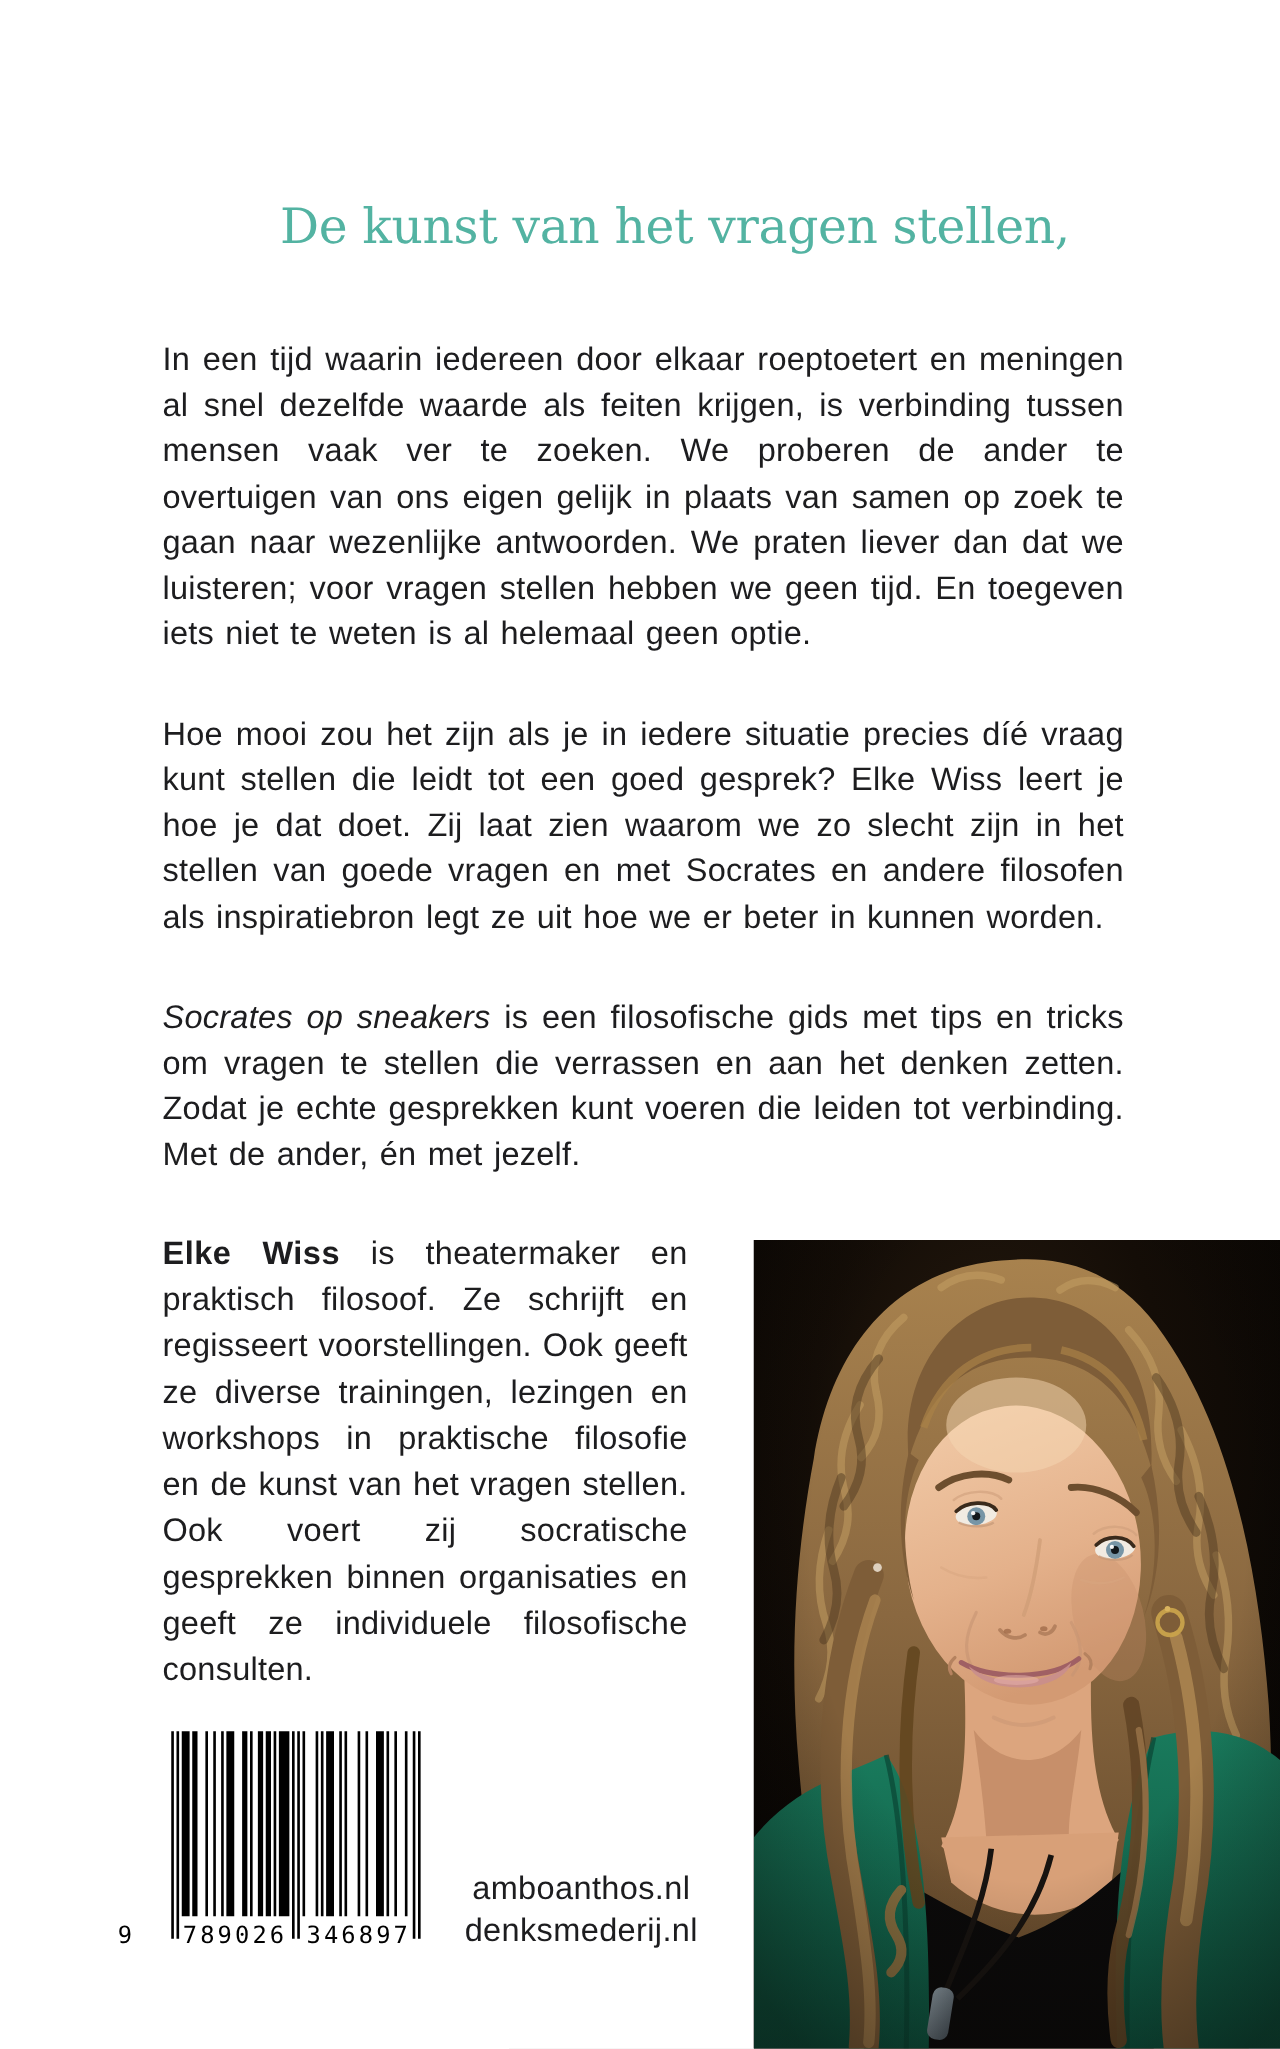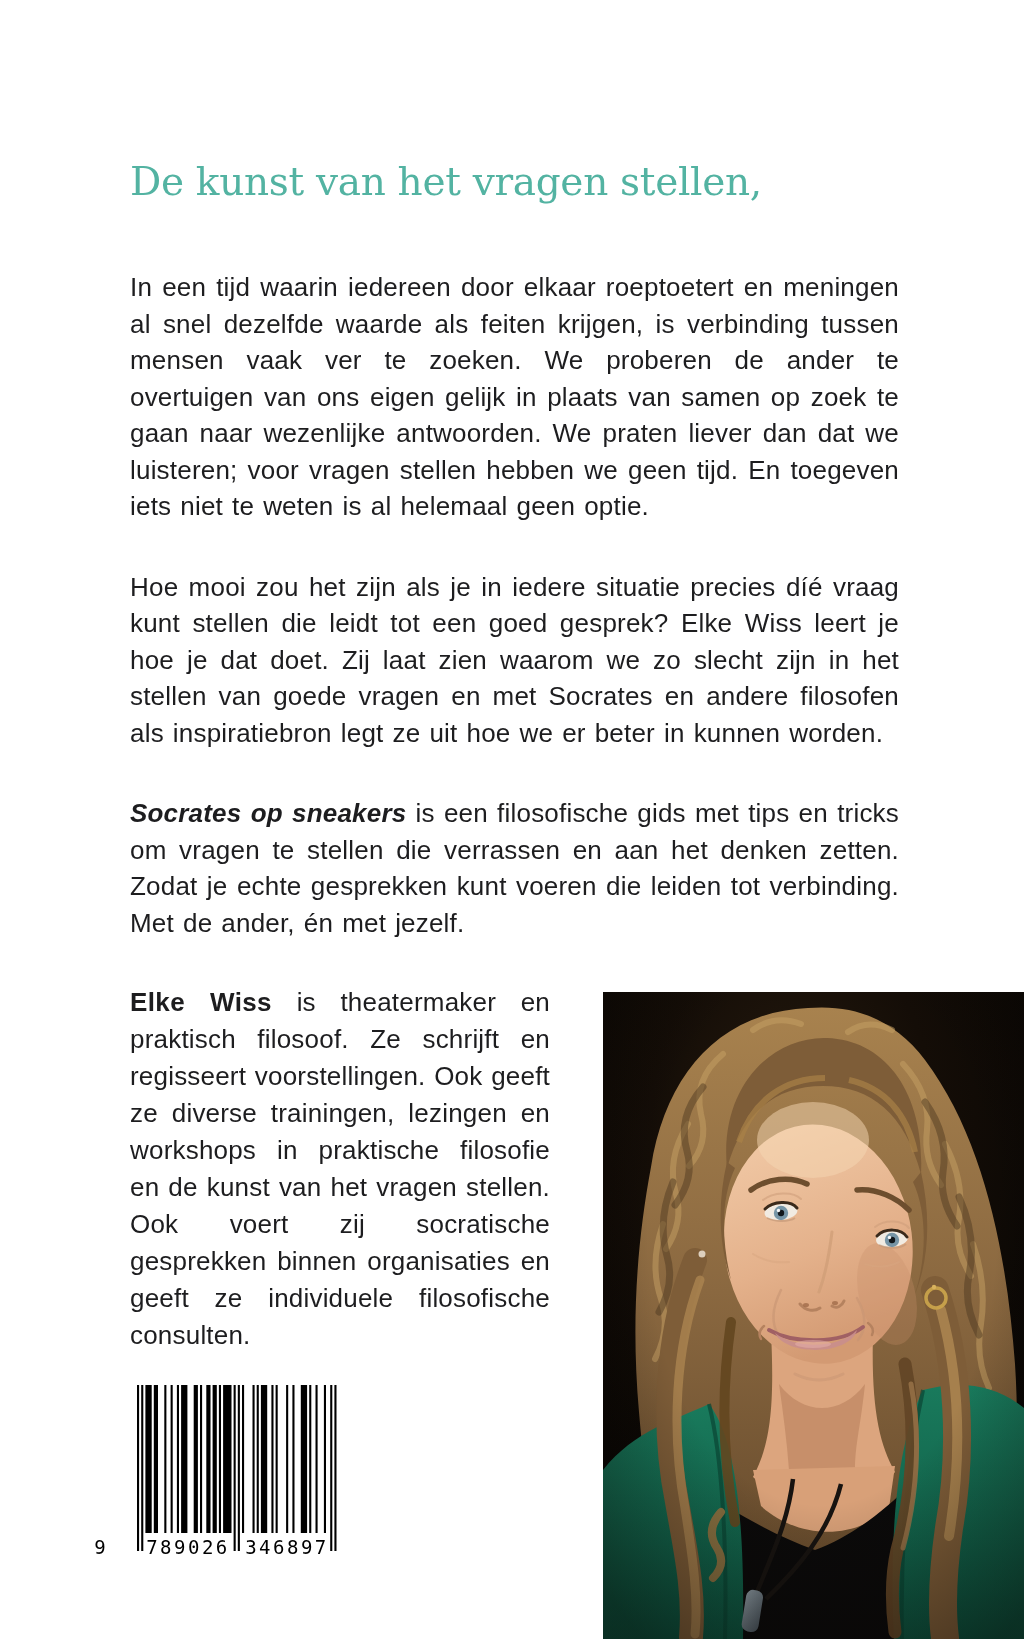--- a/index.html
+++ b/index.html
@@ -6,29 +6,29 @@
   .page{
     position:relative;width:1024px;height:1639px;margin:0 auto;
     background:#ffffff;overflow:hidden;
     color:#1d1d1f;font-family:"Liberation Sans",sans-serif;
   }
   .title{
     position:absolute;left:130px;top:130px;width:820px;
     font-family:"DejaVu Serif",serif;font-weight:400;
     font-size:39px;line-height:51px;letter-spacing:-0.3px;
   }
-  .title span{display:block;}
+  .title span{display:block;text-align:center;}
   .blurb{
     position:absolute;left:130px;top:269px;width:781px;
     font-size:26px;line-height:36.5px;
     text-align:justify;letter-spacing:0.2px;word-spacing:1.6px;
   }
   .blurb p{margin:0 12px 44px 0;}
   .blurb p:last-child{margin-bottom:0;}
-  .blurb em{font-style:italic;font-weight:bold;}
+  .blurb em{font-style:italic;}
   .bio{
     position:absolute;left:130px;top:984px;width:420px;
     font-size:26px;line-height:37px;
     text-align:justify;letter-spacing:0.2px;word-spacing:1px;
     hyphens:auto;-webkit-hyphens:auto;
   }
   .bio strong{font-weight:700;letter-spacing:0.4px;}
   .photo{
     position:absolute;left:603px;top:992px;width:421px;height:647px;
     background:#0a0705;overflow:hidden;
@@ -226,14 +226,18 @@
           <rect x="230.90" y="2" width="2.10" height="148" fill="#000"></rect>
           <rect x="237.20" y="2" width="2.10" height="166" fill="#000"></rect>
           <rect x="241.40" y="2" width="2.10" height="166" fill="#000"></rect>
         </g>
       <text class="bc-digit" x="7" y="171" text-anchor="middle">9</text>
       <text class="bc-digit" x="95" y="171" text-anchor="middle" letter-spacing="2.5">789026</text>
       <text class="bc-digit" x="194" y="171" text-anchor="middle" letter-spacing="2.5">346897</text>
     </svg>
   </div>
 
+  <div class="links">
+    <div>amboanthos.nl</div>
+    <div>denksmederij.nl</div>
+  </div>
 
 </div>
 
 </body></html>

